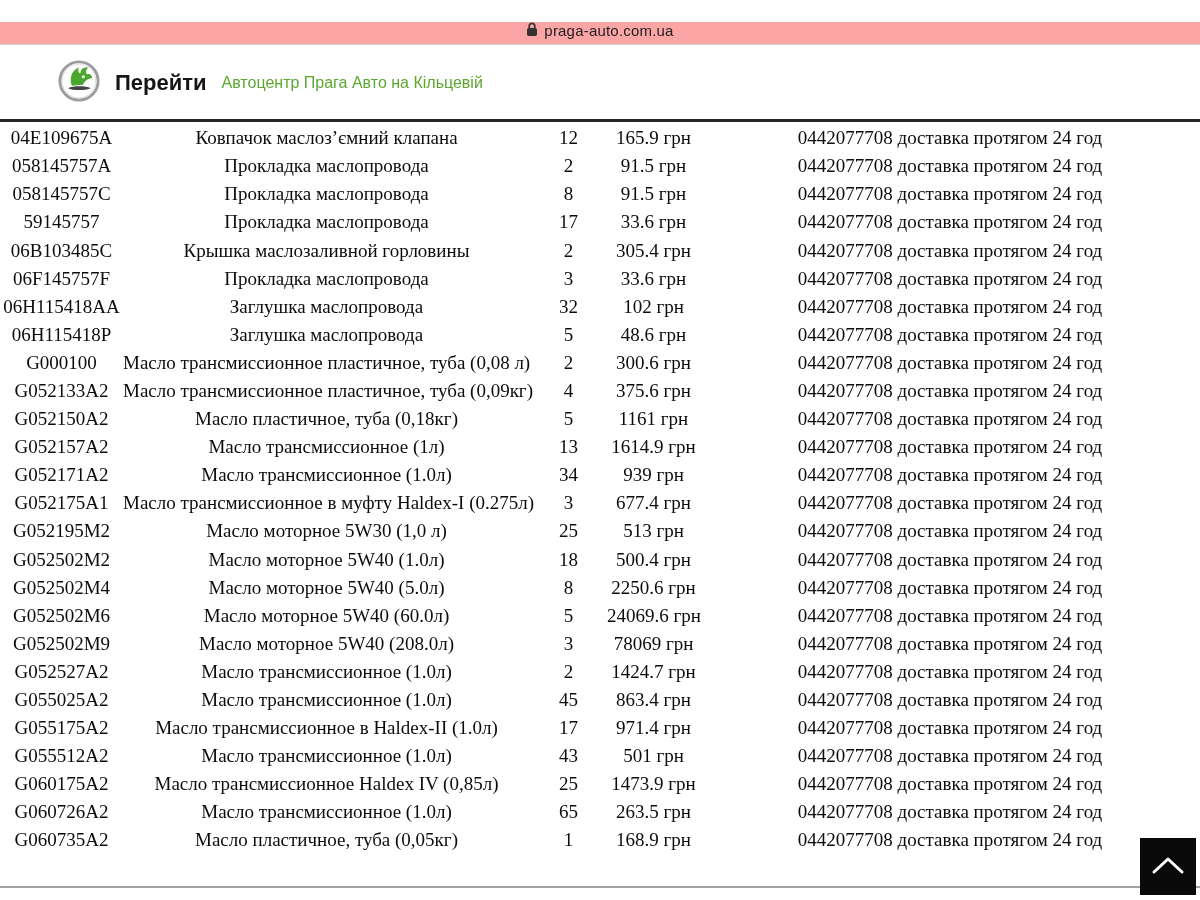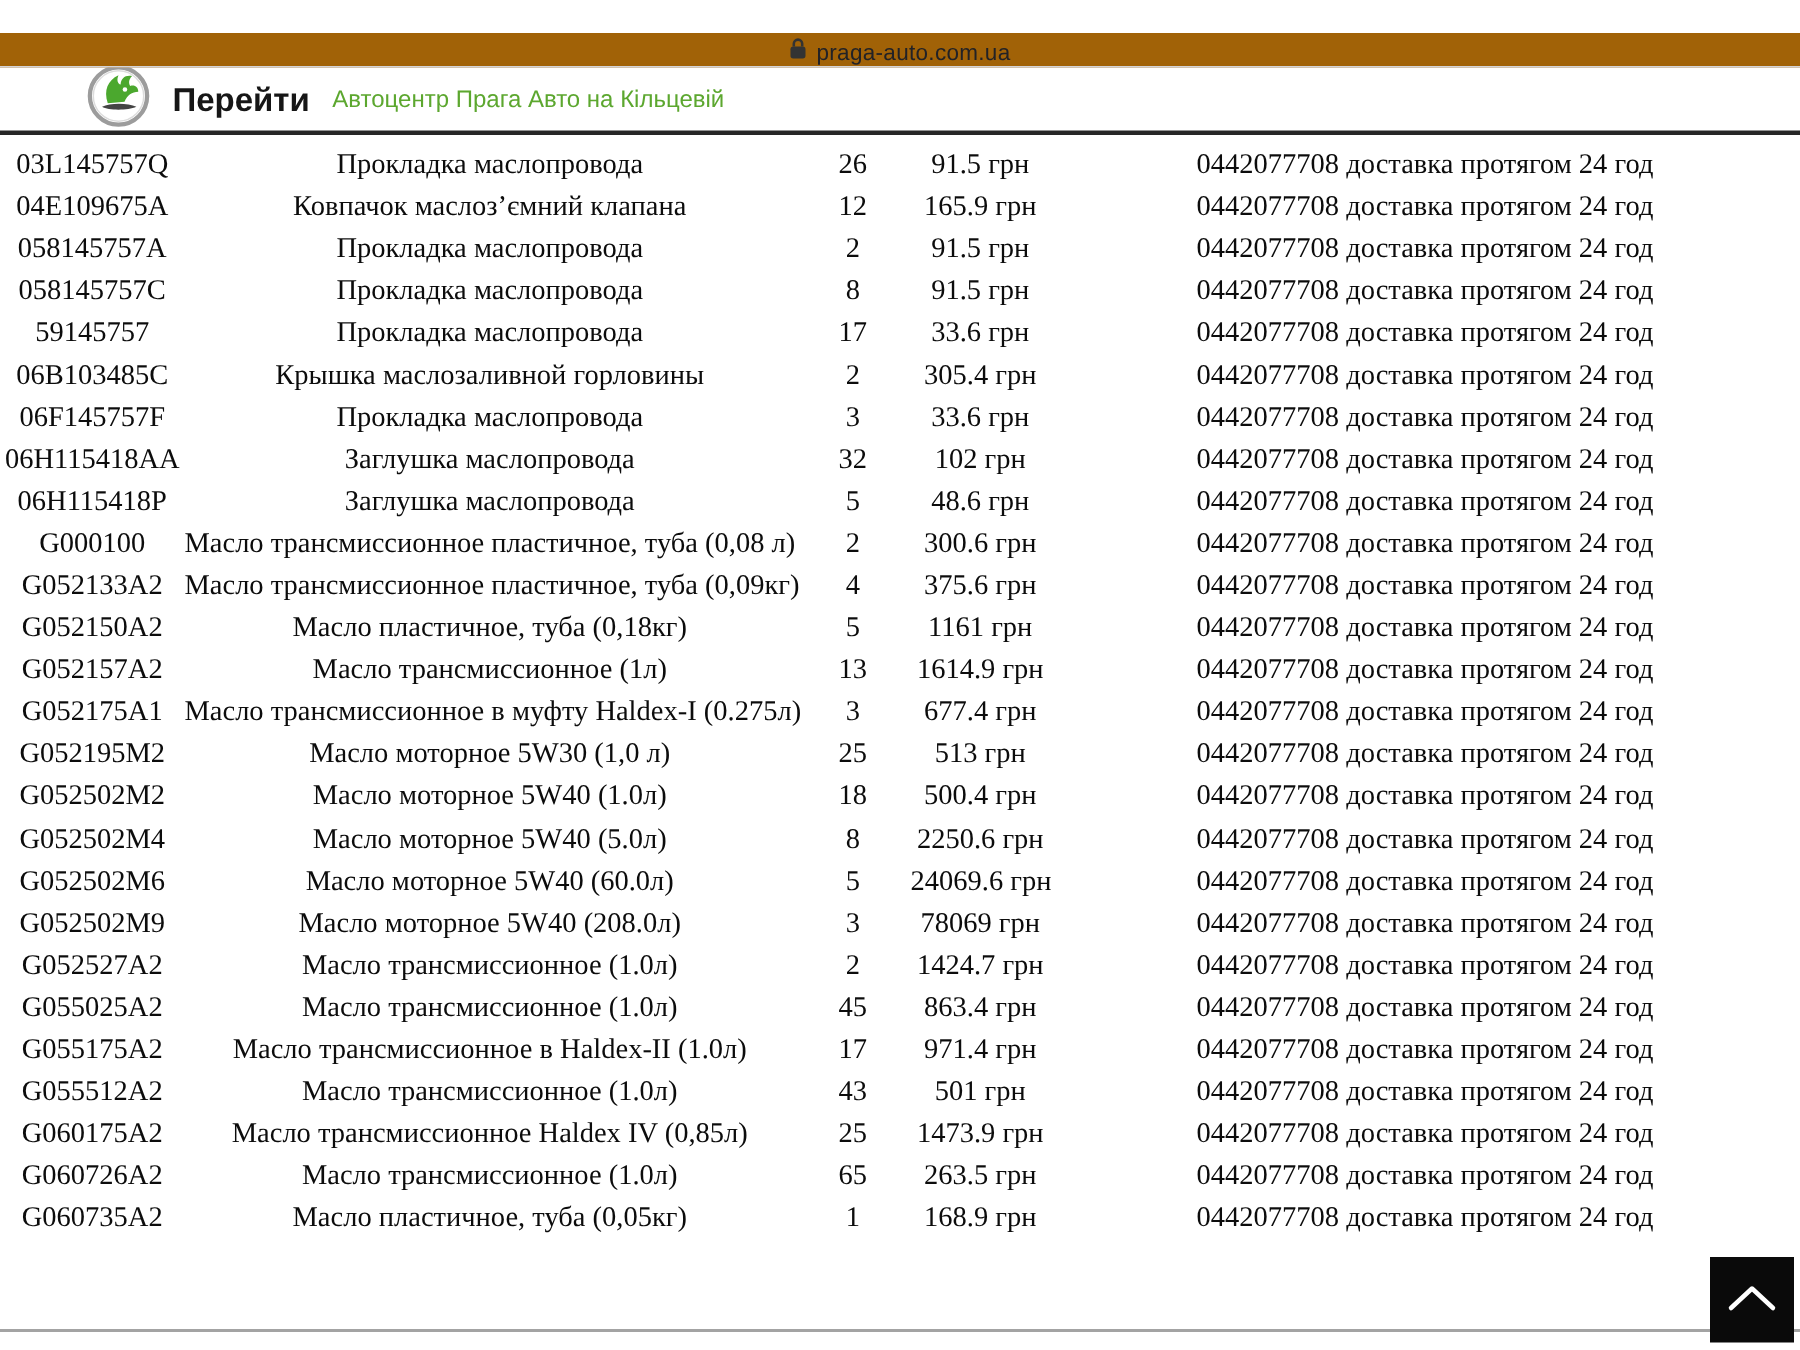--- a/index.html
+++ b/index.html
@@ -18,28 +18,28 @@
   .cell-dots { display: flex; gap: 4px; align-items: center; margin-right: 2px; }
   .cell-dots i { width: 4px; height: 4px; border-radius: 50%; background: #b4b4b9; }
   .battery { position: relative; width: 27px; height: 13px; display: inline-block; }
   .battery .shell { position: absolute; inset: 0; border: 1px solid #9b9b9f; border-radius: 3.5px; }
   .battery .fill { position: absolute; left: 2px; top: 2px; bottom: 2px; width: 77%; background: #000; border-radius: 1.5px; }
   .battery .nub { position: absolute; right: -3px; top: 4px; width: 2px; height: 5px; background: #9b9b9f; border-radius: 0 2px 2px 0; }
 
   
   .urlbar {
     position: absolute; top: 22px; left: 0; right: 0; height: 23px;
-    display: flex; align-items: flex-end; justify-content: center; gap: 6px;
-    background: #a16207; border-bottom: 1px solid #d4d4d8; z-index: 30;
+    display: flex; align-items: flex-start; justify-content: center; gap: 6px;
+    background: #fca5a5; border-bottom: 1px solid #d4d4d8; z-index: 30;
     font-size: 15px; color: #222226; letter-spacing: .2px;
   }
 
   
   .site-header {
-    position: absolute; top: 46px; left: 0; right: 0; height: 44px;
+    position: absolute; top: 46px; left: 0; right: 0; height: 76px;
     background: #fff; border-bottom: 3px solid #262626; z-index: 20;
     display: flex; align-items: center; padding-left: 58px; gap: 15px;
   }
   .site-header .go-label { font-size: 22px; font-weight: 700; color: #161616; }
   .site-header .go-link  { font-size: 16px; font-weight: 400; color: var(--accent, #5ca72f); text-decoration: none; }
 
   
   .page-content { position: absolute; top: 109px; left: 0; right: 0; bottom: 0; z-index: 1; text-align: center; }
   table.parts { border-collapse: collapse; table-layout: fixed; width: 100%; margin-top: -13px; }
   table.parts td {
@@ -222,20 +222,27 @@
   </tr>
 
   <tr>
     <td class="c-code">G052157A2</td>
     <td class="c-name">Масло трансмиссионное (1л)</td>
     <td class="c-qty">13</td>
     <td class="c-price"><b class="pnum">1614.9</b><span class="punit"> грн</span></td>
     <td class="c-del">0442077708 доставка протягом 24 год</td>
   </tr>
 
+  <tr>
+    <td class="c-code">G052171A2</td>
+    <td class="c-name">Масло трансмиссионное (1.0л)</td>
+    <td class="c-qty">34</td>
+    <td class="c-price"><b class="pnum">939</b><span class="punit"> грн</span></td>
+    <td class="c-del">0442077708 доставка протягом 24 год</td>
+  </tr>
 
   <tr>
     <td class="c-code">G052175A1</td>
     <td class="c-name">Масло трансмиссионное в муфту Haldex-I (0.275л)</td>
     <td class="c-qty">3</td>
     <td class="c-price"><b class="pnum">677.4</b><span class="punit"> грн</span></td>
     <td class="c-del">0442077708 доставка протягом 24 год</td>
   </tr>
 
   <tr>

